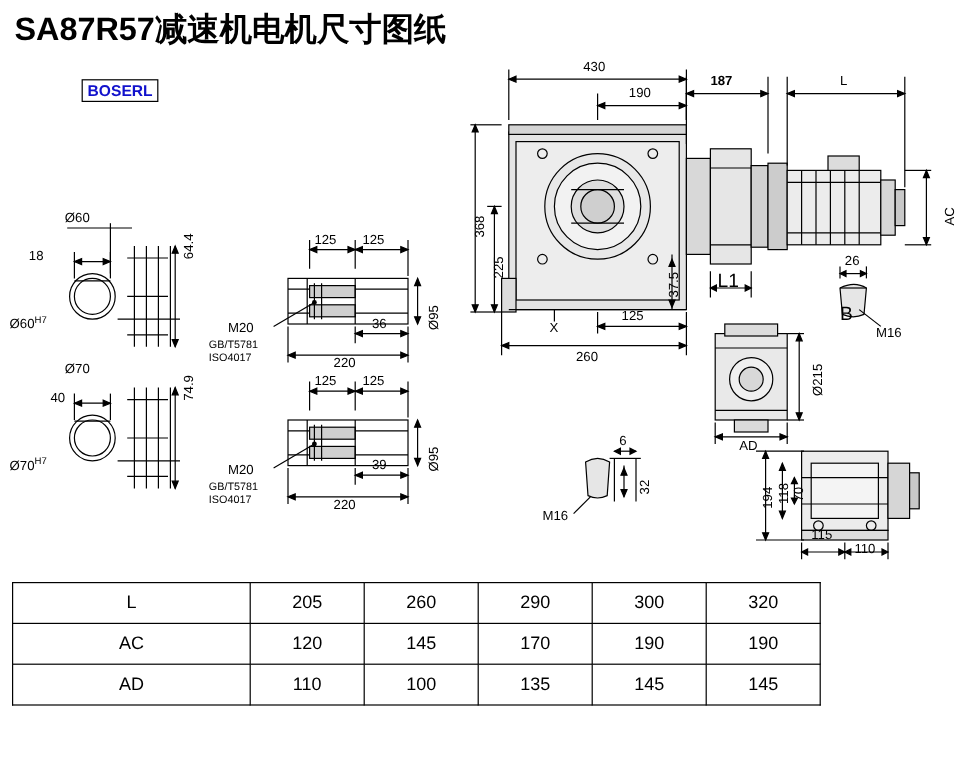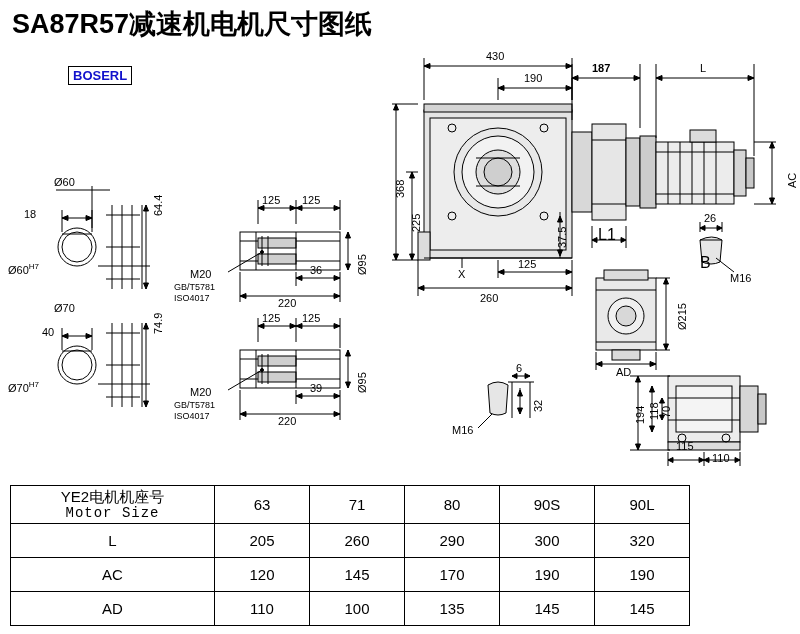--- a/index.html
+++ b/index.html
@@ -392,31 +392,20 @@
   <div class="abs dimtxt" style="left:616px;top:366px;">AD</div>
 
   <div class="abs dimtxt rot90" style="left:634px;top:424px;">194</div>
   <div class="abs dimtxt rot90" style="left:648px;top:420px;">118</div>
   <div class="abs dimtxt rot90" style="left:660px;top:418px;">70</div>
   <div class="abs dimtxt" style="left:676px;top:440px;">115</div>
   <div class="abs dimtxt" style="left:712px;top:452px;">110</div>
 
   <table class="tbl">
     <tbody>
-        <tr>
-      <td class="hdr-label">
-        <div>YE2电机机座号</div>
-        <div class="mono">Motor Size</div>
-      </td>
-      <td class="col">63</td>
-      <td class="col">71</td>
-      <td class="col">80</td>
-      <td class="col">90S</td>
-      <td class="col">90L</td>
-    </tr>
     <tr>
       <td class="rlabel">L</td>
       <td class="col">205</td>
       <td class="col">260</td>
       <td class="col">290</td>
       <td class="col">300</td>
       <td class="col">320</td>
     </tr>
     <tr>
       <td class="rlabel">AC</td>

